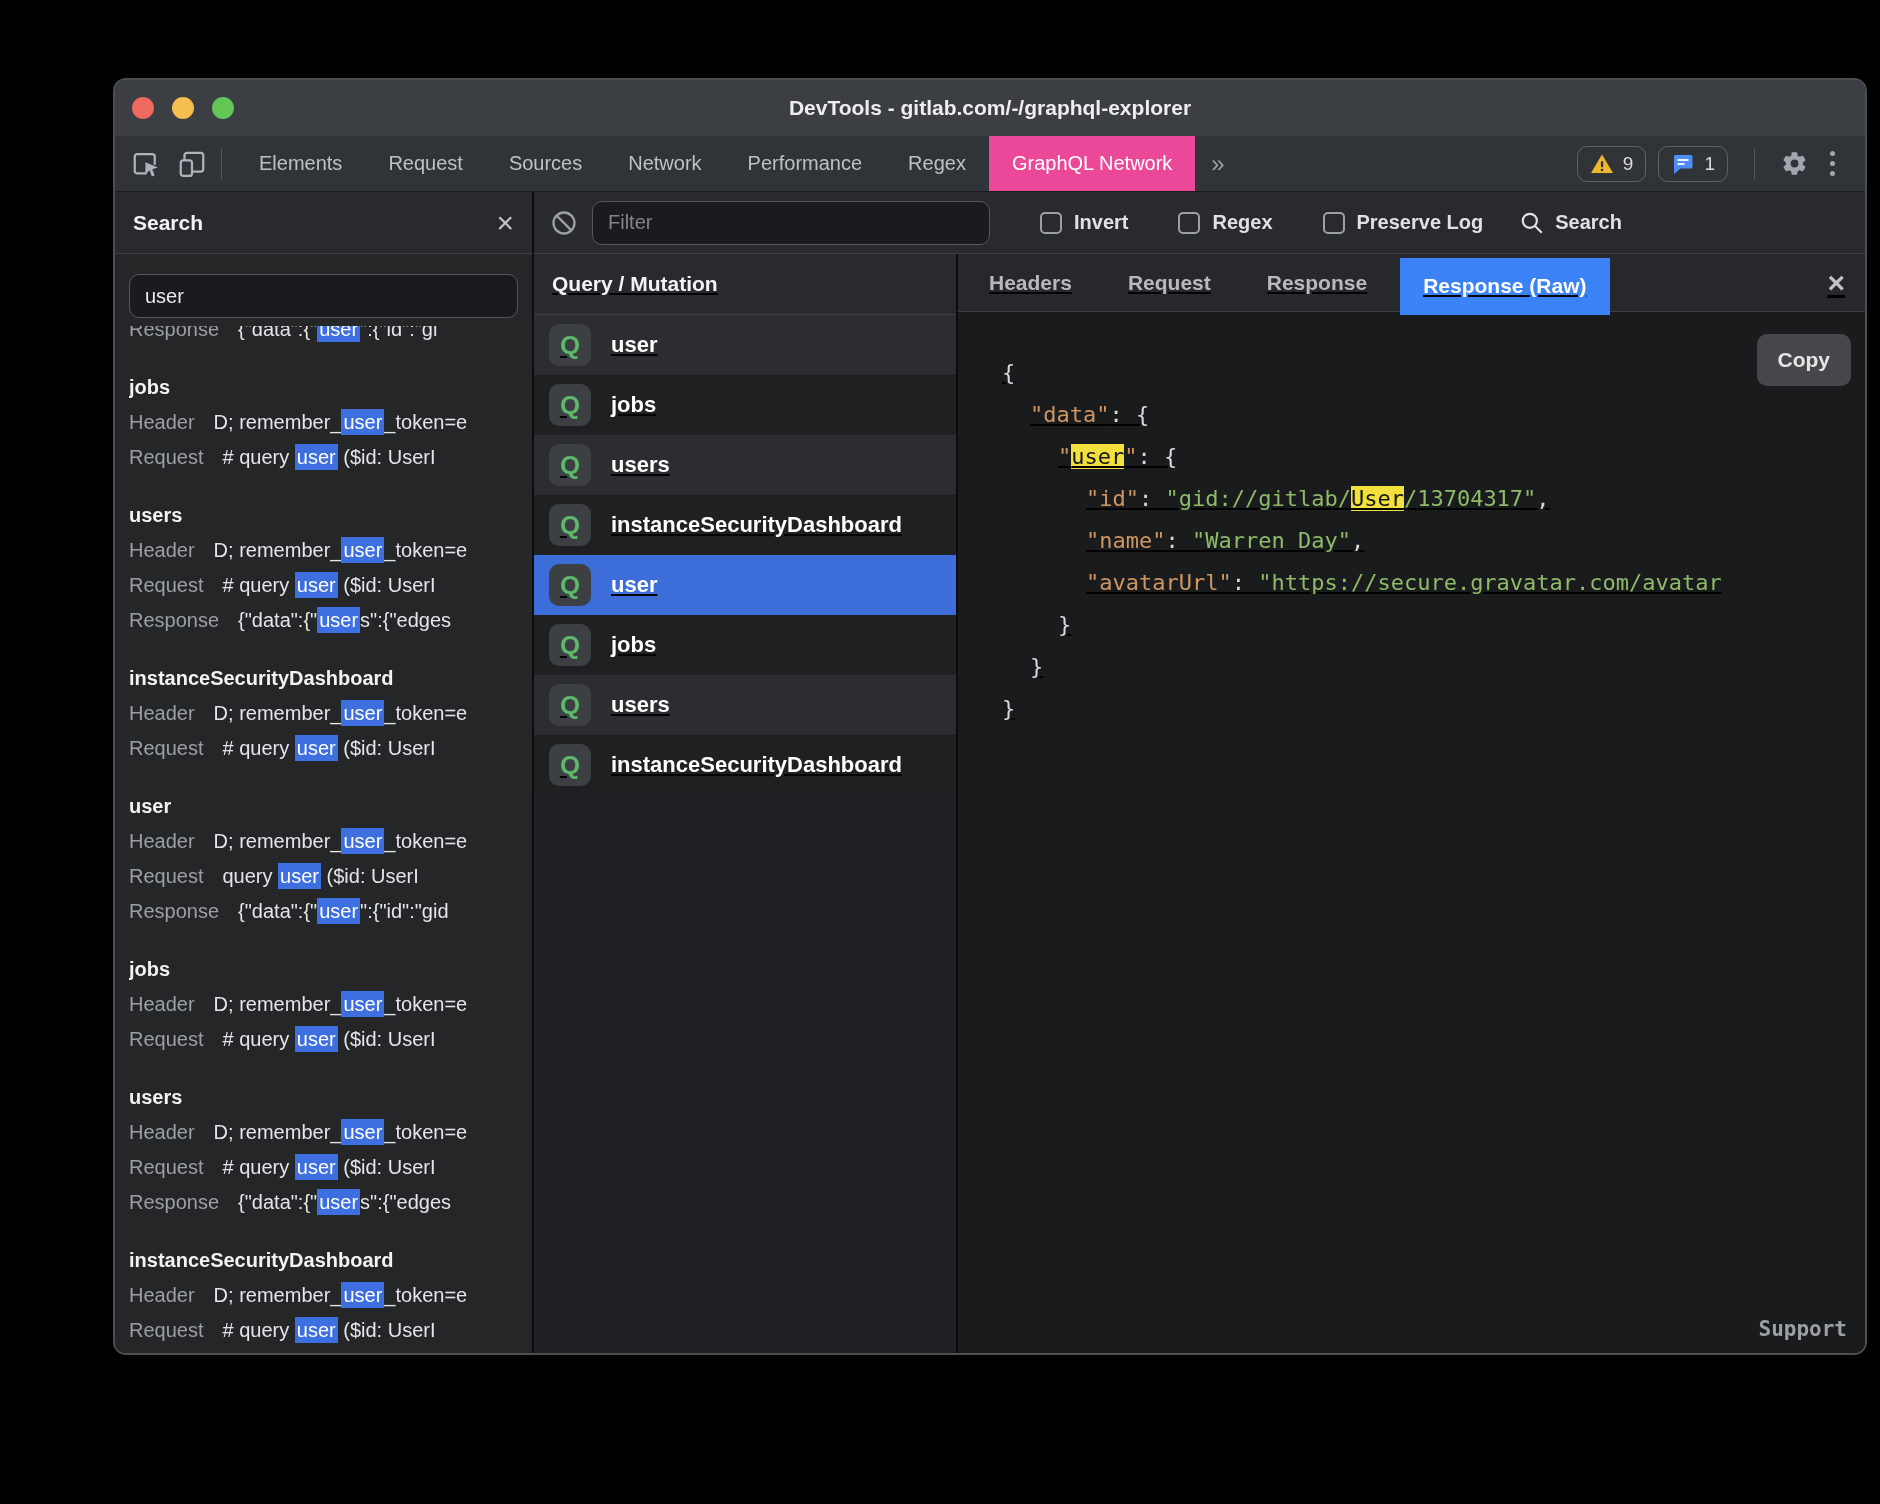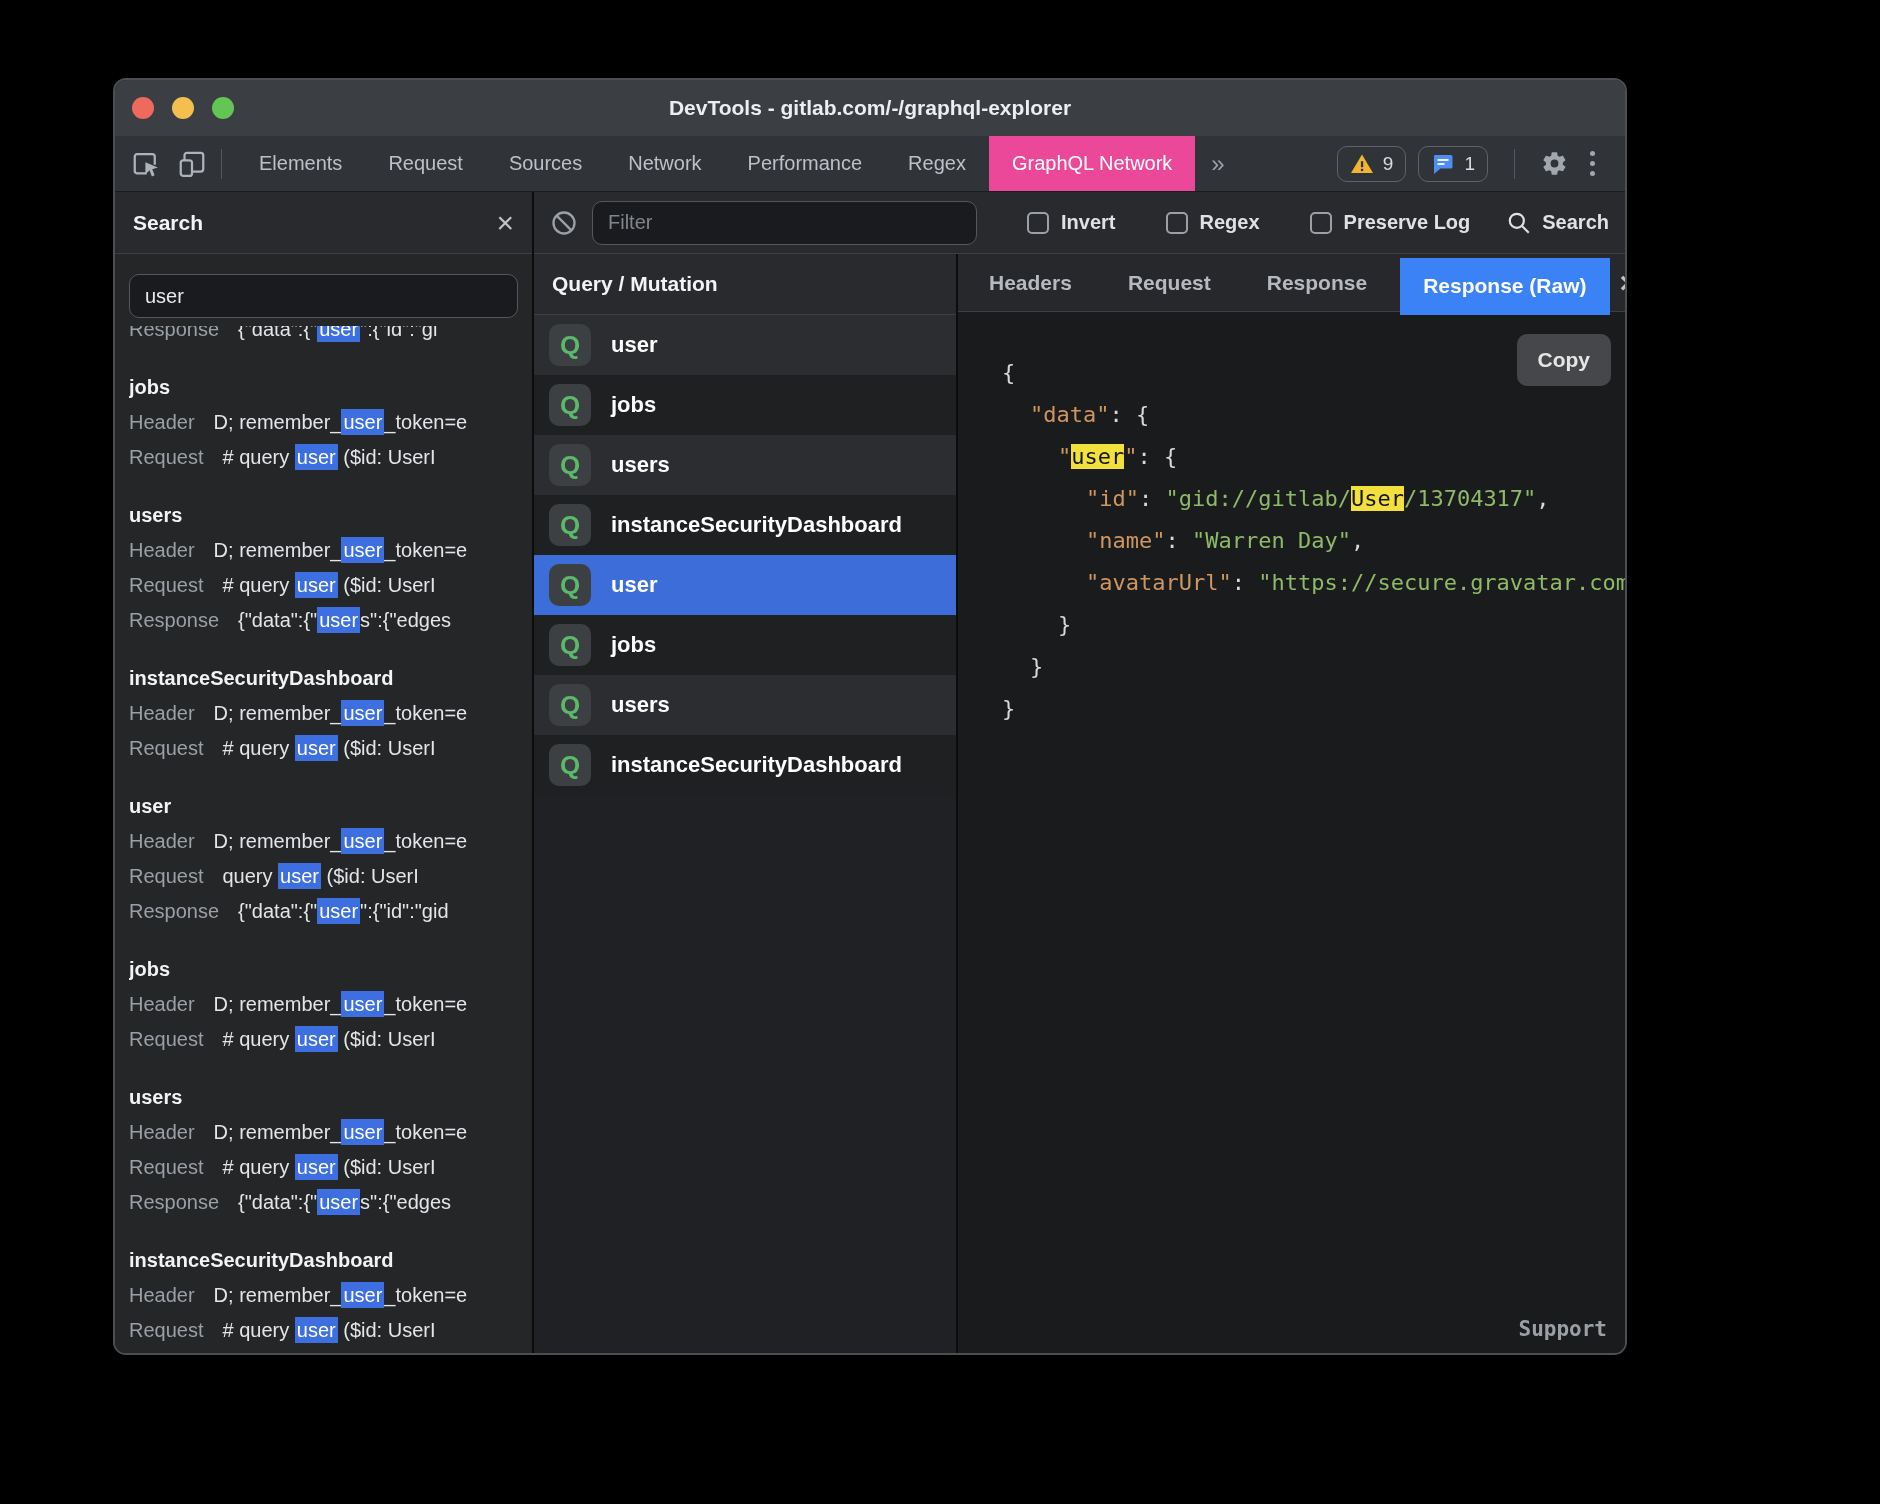--- a/index.html
+++ b/index.html
@@ -1,18 +1,18 @@
 <!DOCTYPE html>
 <html><head>
 <meta charset="utf-8">
 <style>
   * { margin:0; padding:0; box-sizing:border-box; }
   html,body { width:1880px; height:1504px; background:#000; overflow:hidden;
     font-family:"Liberation Sans", sans-serif; }
-  .window { position:absolute; left:113px; top:78px; width:1514px; height:1277px;
+  .window { position:absolute; left:113px; top:78px; width:1754px; height:1277px;
     background:#202124; border-radius:13px; border:2px solid #4b4e52; overflow:hidden;
     display:flex; flex-direction:column; }
   
   .titlebar { height:56px; background:#3b3e43; flex:0 0 auto; position:relative;
     display:flex; align-items:center; }
   .lights { display:flex; gap:18px; margin-left:17px; }
   .light { width:22px; height:22px; border-radius:50%; display:inline-block; }
   .light.red { background:#ee6a5f; } .light.yellow { background:#f5bf4f; } .light.green { background:#62c554; }
   .title { position:absolute; left:0; right:0; text-align:center; color:#eceef0;
     font-size:21px; font-weight:bold; }
@@ -51,21 +51,21 @@
   .res-text { color:#e3e5e8; }
   .hl { background:#3d6fe0; color:#fff; padding:2px 2px; }
   
   .right-group { flex:1; display:flex; flex-direction:column; min-width:0; }
   .filter-row { height:62px; flex:0 0 auto; background:#292a2d; border-bottom:1px solid #3c4043;
     display:flex; align-items:center; padding:0 16px; color:#dfe1e5; font-size:20px; }
   .filter-row .text-input { width:398px; margin-left:14px; }
   .chk { display:flex; align-items:center; gap:12px; margin-left:50px; font-weight:bold; cursor:pointer; white-space:nowrap; }
   .chk .box { width:22px; height:22px; border:2px solid #9aa0a6; border-radius:5px; background:transparent; }
   .search-cta { display:flex; align-items:center; gap:10px; margin-left:36px; font-weight:bold; cursor:pointer; }
-  .group-body { flex:1; display:flex; min-height:0; }
+  .group-body { flex:1; display:flex; min-height:0;text-decoration:underline; }
   
   .panel.middle { width:424px; flex:0 0 auto; background:#202124; border-right:2px solid #0c0c0d;
     display:flex; flex-direction:column; min-height:0; }
   .mid-header { height:61px; flex:0 0 auto; background:#292a2d; border-bottom:1px solid #3c4043;
     display:flex; align-items:center; padding:0 18px; color:#f1f3f4; font-size:21px; font-weight:bold; }
   .qlist { flex:1; overflow:hidden; }
   .qrow { height:60px; display:flex; align-items:center; gap:20px; padding:0 15px;
     color:#fff; font-size:22px; font-weight:bold; cursor:pointer; }
   .qrow.odd { background:#2b2d30; } .qrow.even { background:#1e2022; }
   .qrow.selected { background:#3d6dd8; }

